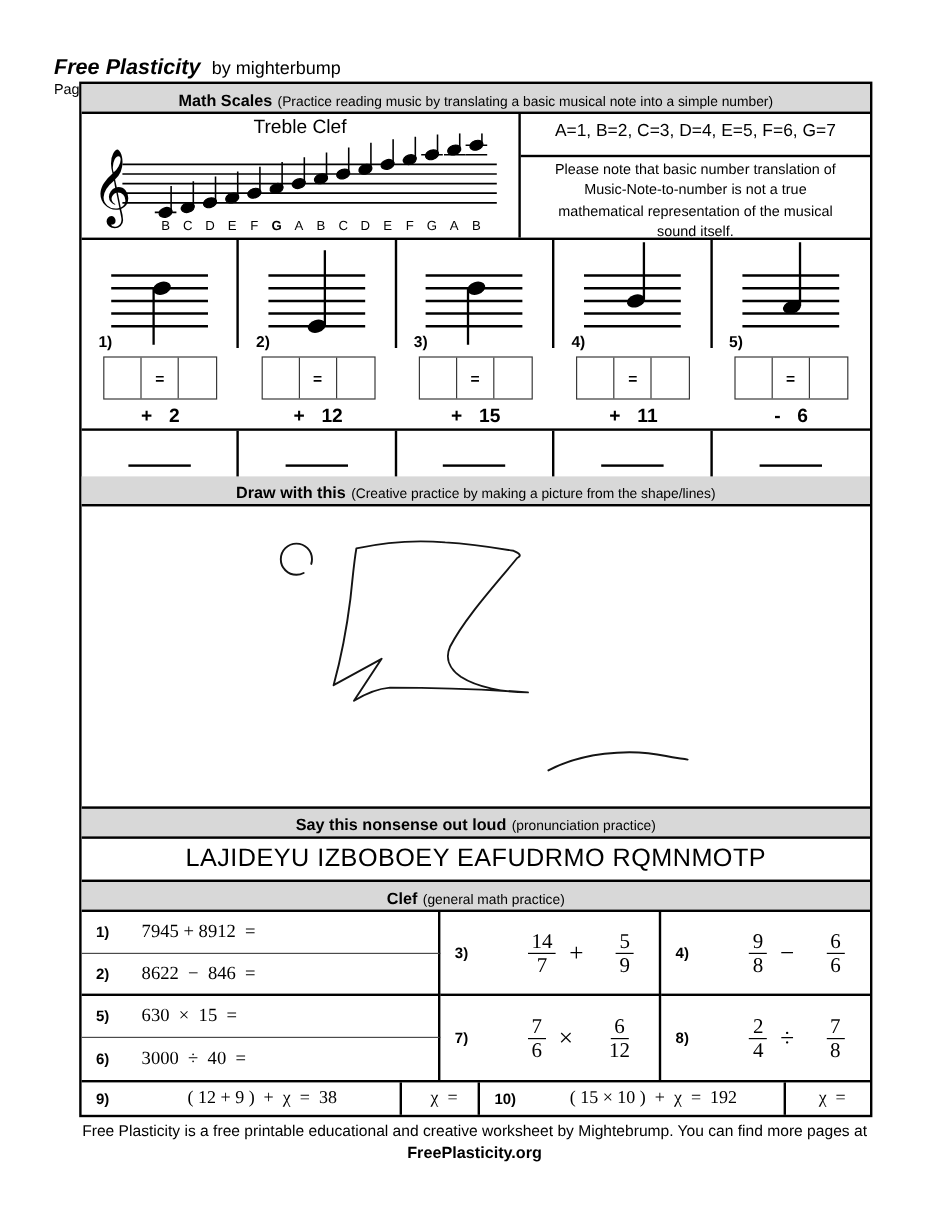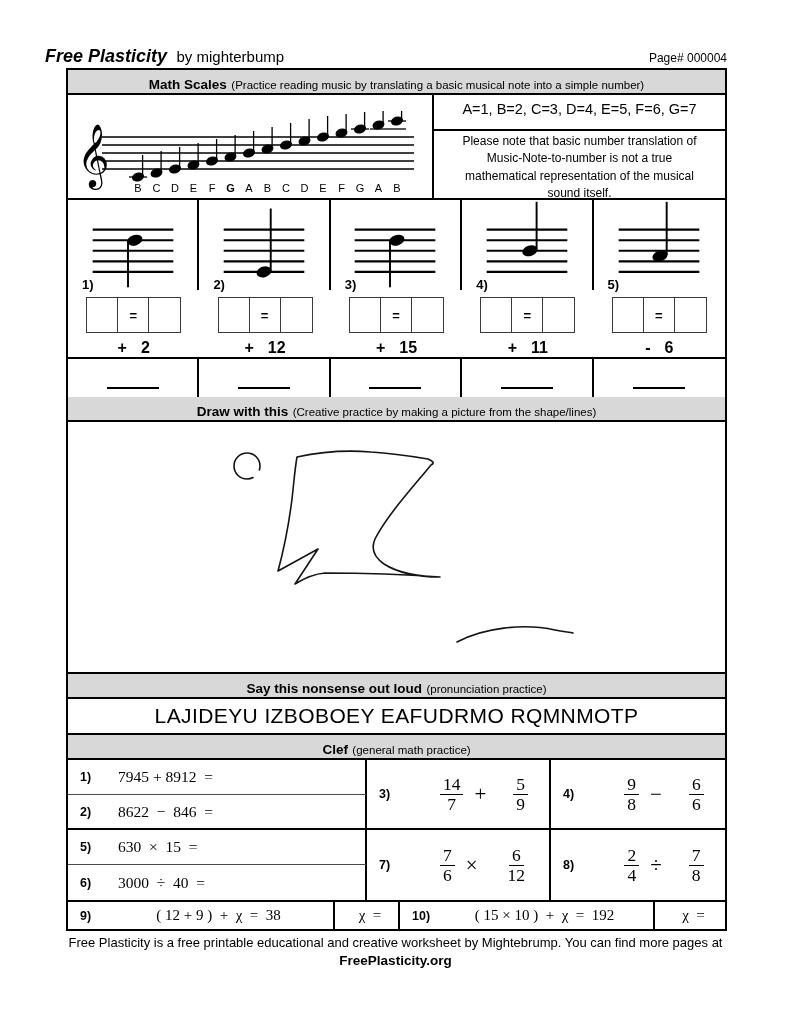--- a/index.html
+++ b/index.html
@@ -1,17 +1,17 @@
 <!DOCTYPE html>
 <html><head>
 <meta charset="utf-8">
 <style>
   html,body{margin:0;padding:0;background:#ffffff;}
   body{width:791px;height:1023px;position:relative;font-family:"Liberation Sans",sans-serif;color:#000;}
-  .header{position:absolute;top:46px;left:45px;width:682px;display:flex;justify-content:space-between;align-items:baseline;}
+  .header{position:absolute;top:46px;left:45px;width:682px;display:flex;justify-content:space-between;align-items:baseline;flex-direction:column;}
   .brand-title{font-weight:bold;font-style:italic;font-size:18px;}
   .brand-byline{font-size:15px;margin-left:5px;}
   .page-number{font-size:12px;}
 
   .sheet{position:absolute;top:68px;left:66px;width:661px;border:2px solid #000;box-sizing:border-box;background:#fff;}
   .bar{background:#d8d8d8;text-align:center;padding:5px 4px 0;border-bottom:2px solid #000;}
   .bar.bt{border-top:2px solid #000;}
   .bar-title{font-weight:bold;font-size:13.5px;}
   .bar-sub{font-size:11.5px;}
 
@@ -84,20 +84,21 @@
 
 <div class="sheet">
 
   <div class="bar">
     <span class="bar-title">Math Scales</span>
     <span class="bar-sub">(Practice reading music by translating a basic musical note into a simple number)</span>
   </div>
 
   <div class="panels">
     <div class="panel-l">
+      <div class="panel-l-title">Treble Clef</div>
       <svg class="big-staff" width="340" height="84" viewBox="0 0 340 84">
         <g stroke="#000" stroke-width="1.4">
           <line x1="22" y1="26" x2="334" y2="26"></line>
             <line x1="22" y1="34" x2="334" y2="34"></line>
           <line x1="22" y1="42" x2="334" y2="42"></line>
             <line x1="22" y1="50" x2="334" y2="50"></line>
           <line x1="22" y1="58" x2="334" y2="58"></line>
         </g>
         <text x="-3" y="63" font-size="55" font-family="DejaVu Sans">𝄞</text>
         <g fill="#000" stroke="#000">

